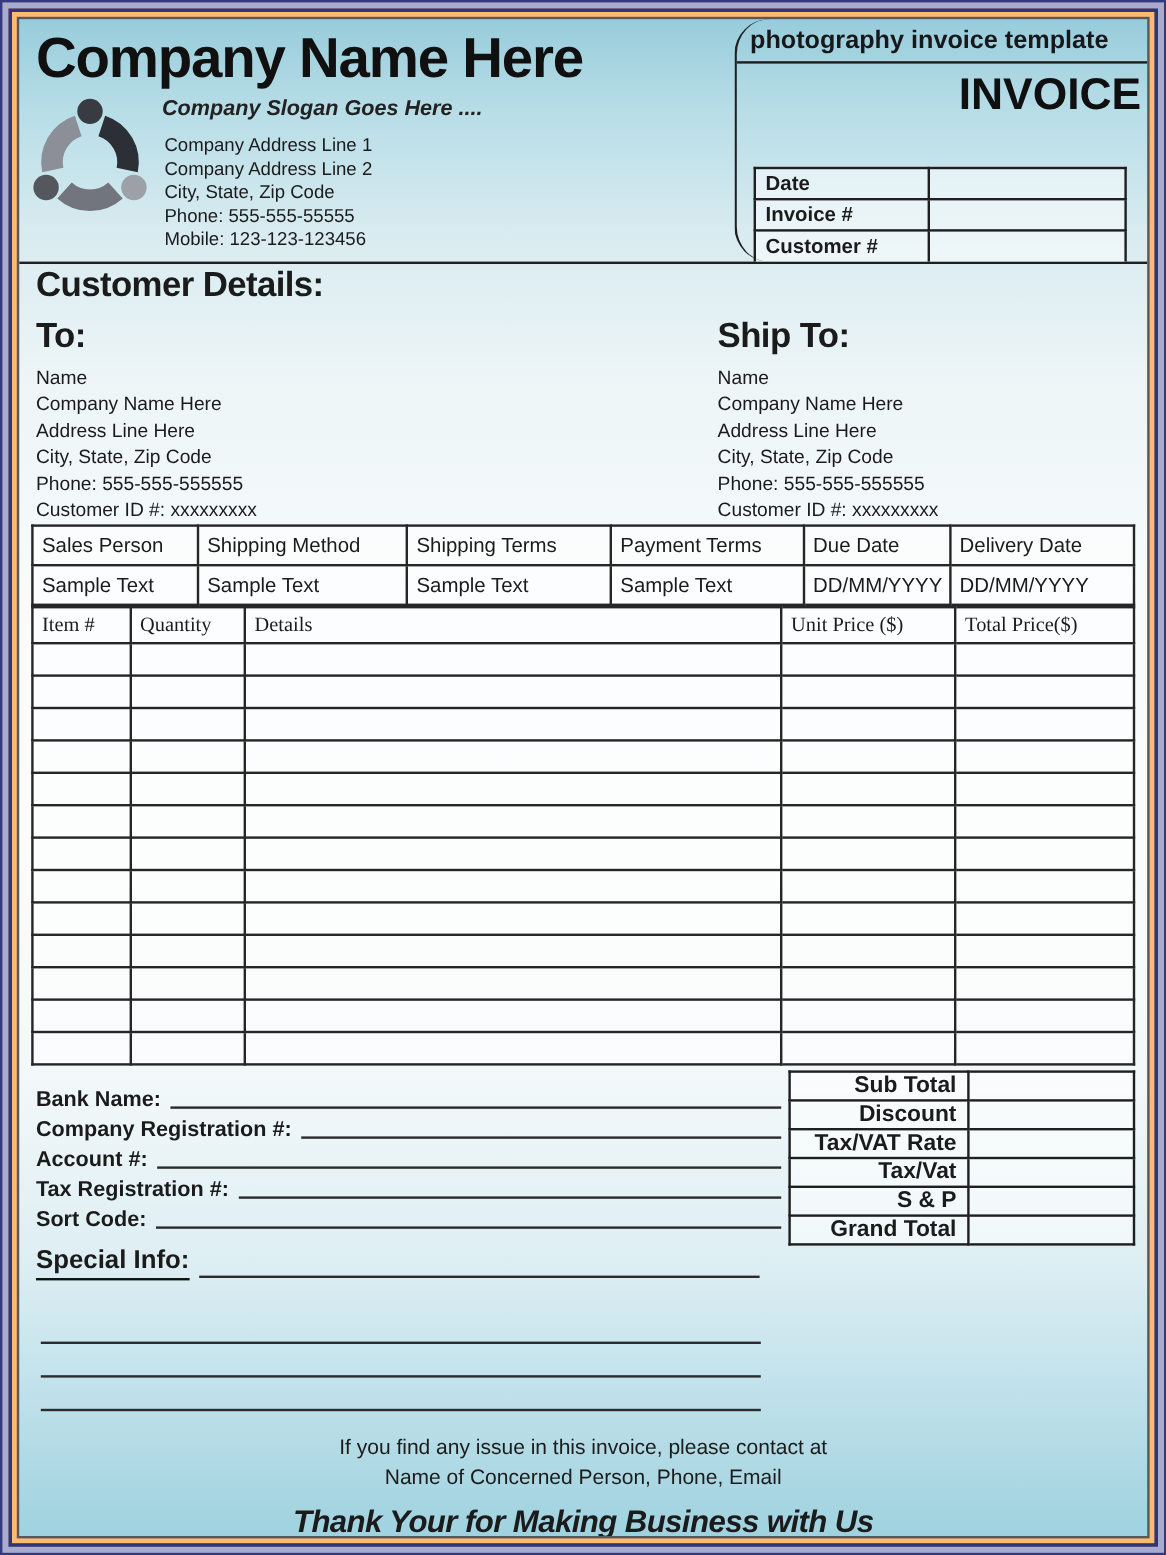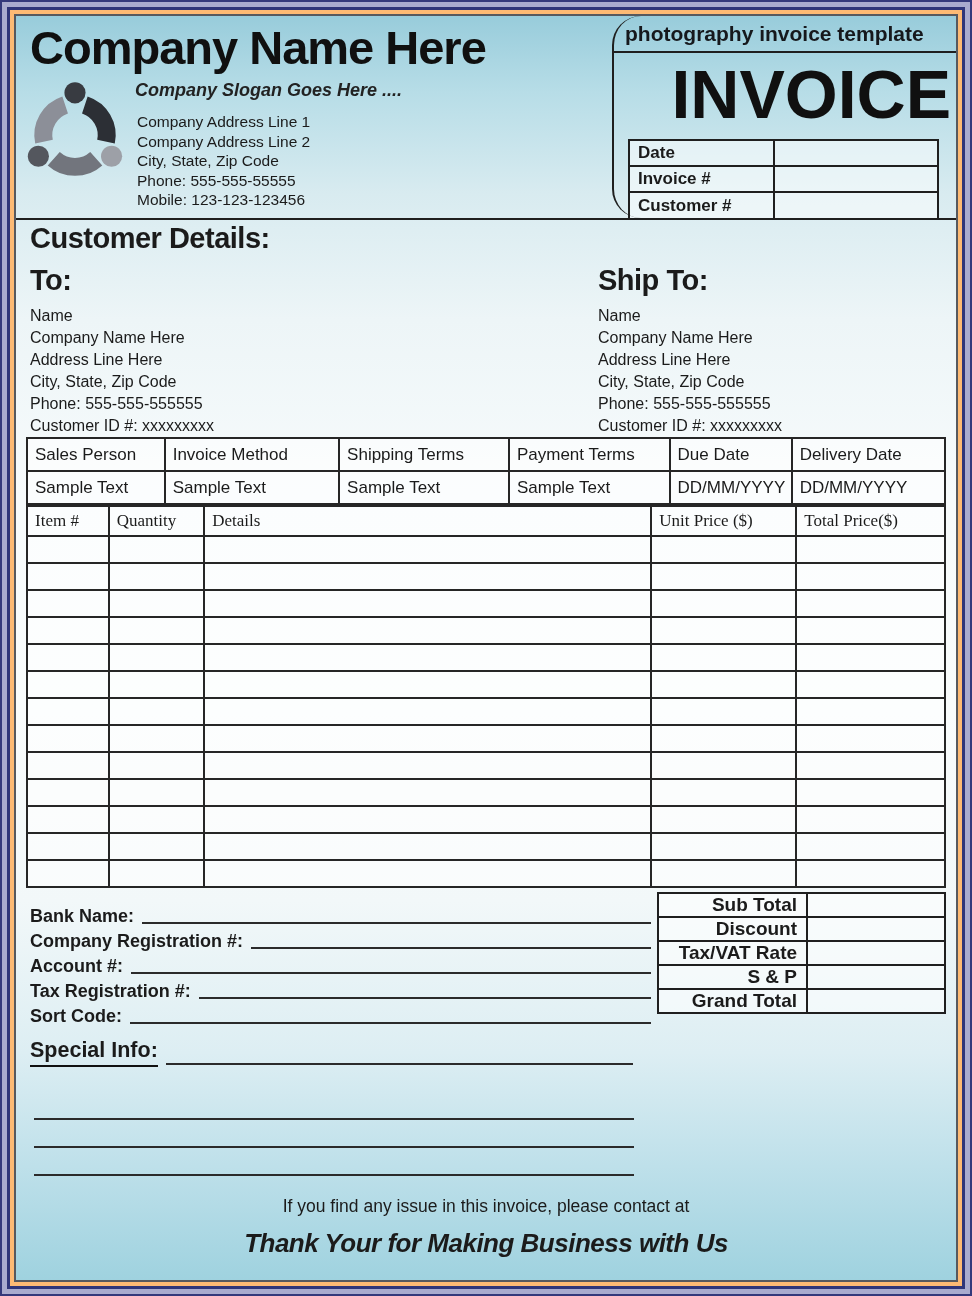--- a/index.html
+++ b/index.html
@@ -49,21 +49,21 @@
     border-left: 2px solid #1f1f1f;
     border-radius: 29px;
   }
   .tpl-title {
     font-size: 21px; font-weight: bold; color: #16181c;
     padding: 6px 4px 5px 11px;
     border-bottom: 2px solid #1f1f1f;
     white-space: nowrap;
   }
   .invoice-word {
-    text-align: right; font-size: 68px; font-weight: bold;
+    text-align: right; font-size: 37px; font-weight: bold;
     line-height: 1.02; padding: 7px 5px 0 0; letter-spacing: 0px; color: #101010;
   }
   .meta-table {
     position: absolute; left: 14px; right: 5px; bottom: 0;
     border-collapse: collapse; table-layout: fixed; width: calc(100% - 31px);
   }
   .meta-table td {
     border: 2px solid #1f1f1f; height: 26px; font-size: 17px;
     padding: 0 0 0 8px; background: rgba(255,255,255,.5);
   }
@@ -203,21 +203,21 @@
       <col style="width:15%">
             <col style="width:19%">
             <col style="width:18.5%">
       <col style="width:17.5%">
             <col style="width:13.3%">
             <col style="width:16.7%">
     </colgroup>
     <tbody>
             <tr>
       <th>Sales Person</th>
-      <th>Invoice Method</th>
+      <th>Shipping Method</th>
       <th>Shipping Terms</th>
       <th>Payment Terms</th>
       <th>Due Date</th>
       <th>Delivery Date</th>
     </tr>
     <tr>
       <td>Sample Text</td>
       <td>Sample Text</td>
       <td>Sample Text</td>
       <td>Sample Text</td>
@@ -376,38 +376,43 @@
         </tr>
         <tr>
           <td class="tlbl">Discount</td>
           <td></td>
         </tr>
         <tr>
           <td class="tlbl">Tax/VAT Rate</td>
           <td></td>
         </tr>
         <tr>
+          <td class="tlbl">Tax/Vat</td>
+          <td></td>
+        </tr>
+        <tr>
           <td class="tlbl">S &amp; P</td>
           <td></td>
         </tr>
         <tr>
           <td class="tlbl">Grand Total</td>
           <td></td>
         </tr>
       </tbody>
             </table>
     </div>
   </div>
 
   <div class="extra-lines">
           <div class="write-line"></div>
           <div class="write-line"></div>
           <div class="write-line"></div>
         </div>
 
   <div class="footer">
     <div class="fline">If you find any issue in this invoice, please contact at</div>
+    <div class="fline">Name of Concerned Person, Phone, Email</div>
     <div class="thanks">Thank Your for Making Business with Us</div>
   </div>
 
 </div>
 </div>
 </div>
 
 </body></html>

